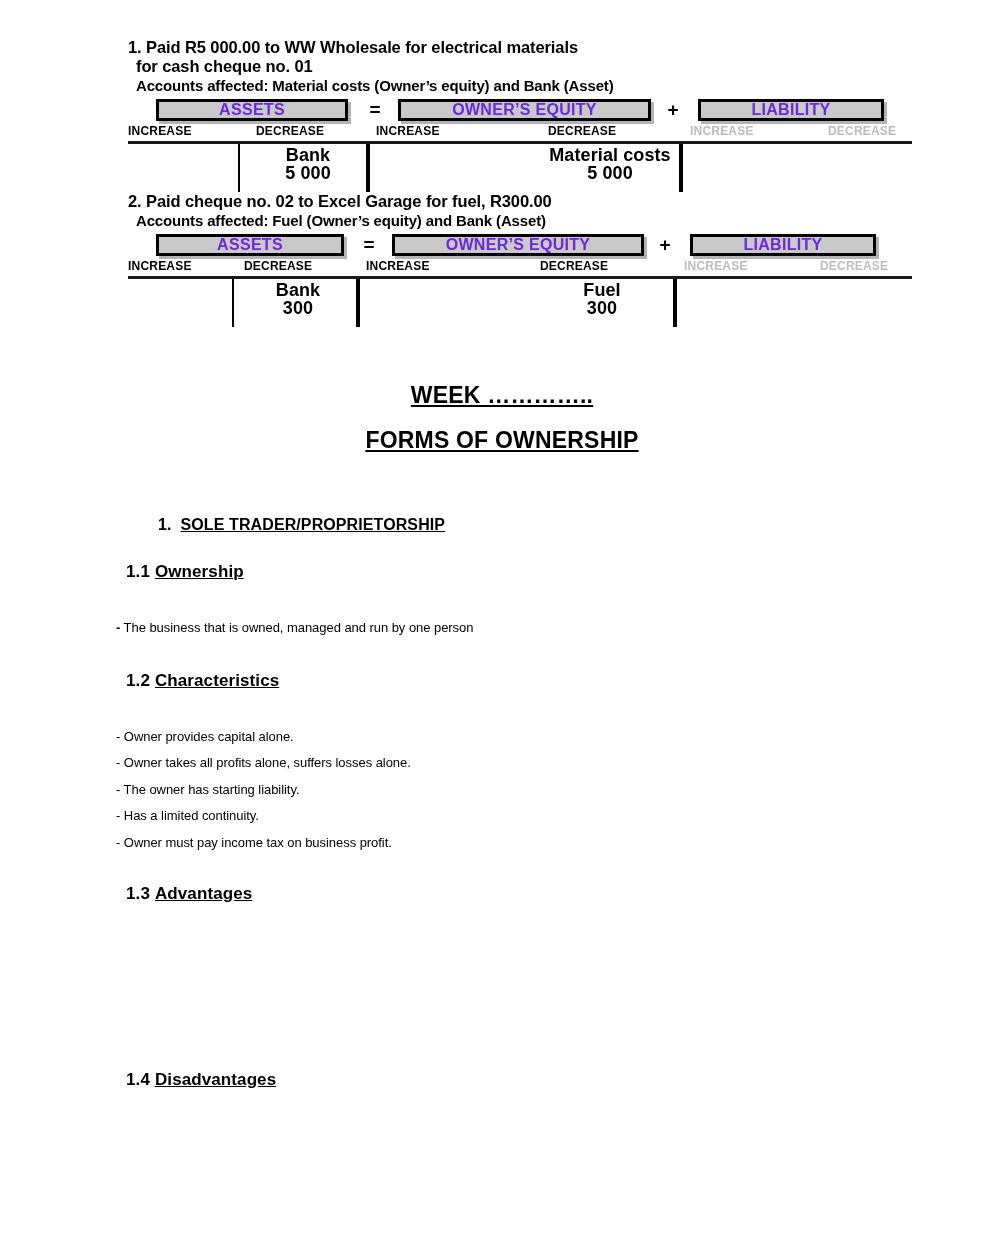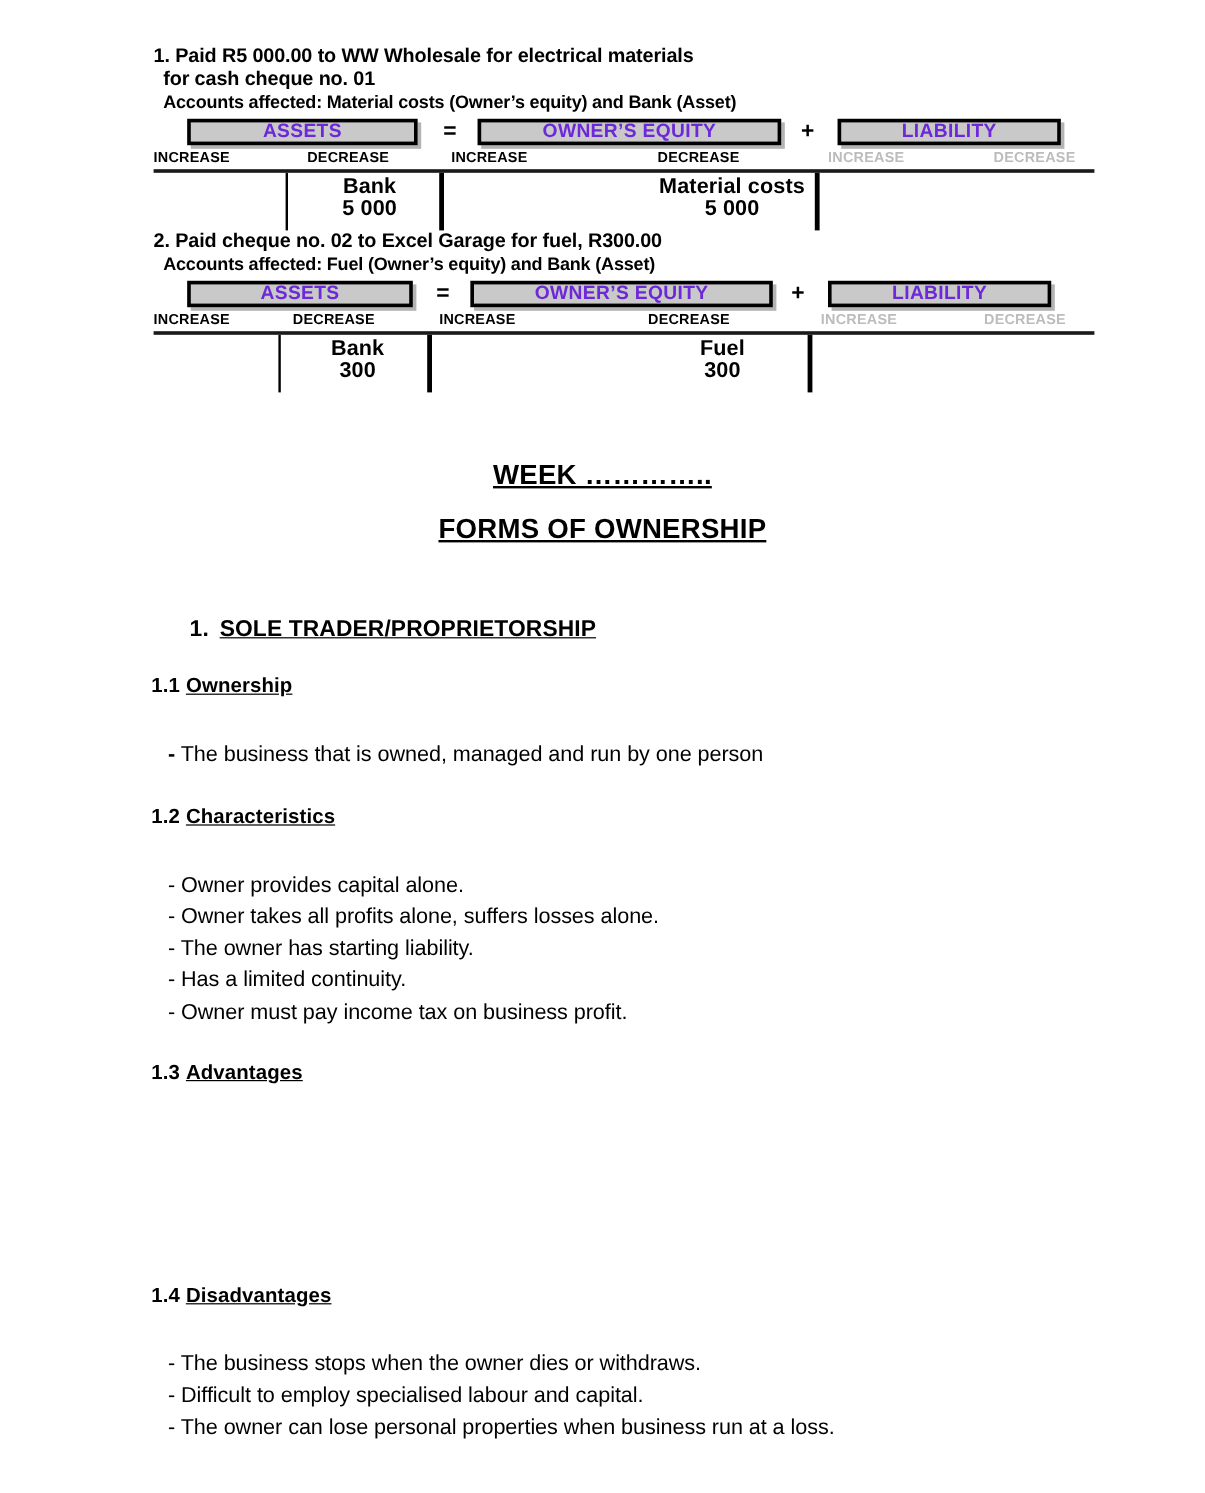--- a/index.html
+++ b/index.html
@@ -186,42 +186,42 @@
   .doc-title span { text-decoration: underline; }
   .title-week { top: 382px; }
   .title-forms { top: 427px; }
 
   
   .sec-num-heading {
     position: absolute;
     left: 158px;
     top: 513px;
     font-weight: bold;
-    font-size: 19px;
+    font-size: 16px;
     line-height: 23px;
     letter-spacing: 0.1px;
   }
   .sec-num-heading .num { text-decoration: none; }
   .sec-num-heading .ttl { text-decoration: underline; margin-left: 9px; }
 
   .sub {
     position: absolute;
     left: 126px;
     font-weight: bold;
     font-size: 17px;
     line-height: 21px;
     letter-spacing: 0.1px;
   }
   .sub .num { text-decoration: none; }
   .sub .ttl { text-decoration: underline; margin-left: 5px; }
 
   .list {
     position: absolute;
-    left: 140px;
-    font-size: 18px;
+    left: 116px;
+    font-size: 13px;
     line-height: 26.4px;
     letter-spacing: -0.05px;
     white-space: pre-line;
   }
   .list .lead {
     font-weight: bold;
   }
 
   .sub-ownership   { top: 561px; }
   .para-ownership  { top: 615px; }
@@ -347,17 +347,14 @@
 - Has a limited continuity.
 - Owner must pay income tax on business profit.</div>
 
   <div class="sub sub-adv">
     <span class="num">1.3</span><span class="ttl">Advantages</span>
   </div>
 
   <div class="sub sub-dis">
     <span class="num">1.4</span><span class="ttl">Disadvantages</span>
   </div>
-  <div class="list list-dis">- The business stops when the owner dies or withdraws.
-- Difficult to employ specialised labour and capital.
-- The owner can lose personal properties when business run at a loss.</div>
 
 </div>
 
 </body></html>

